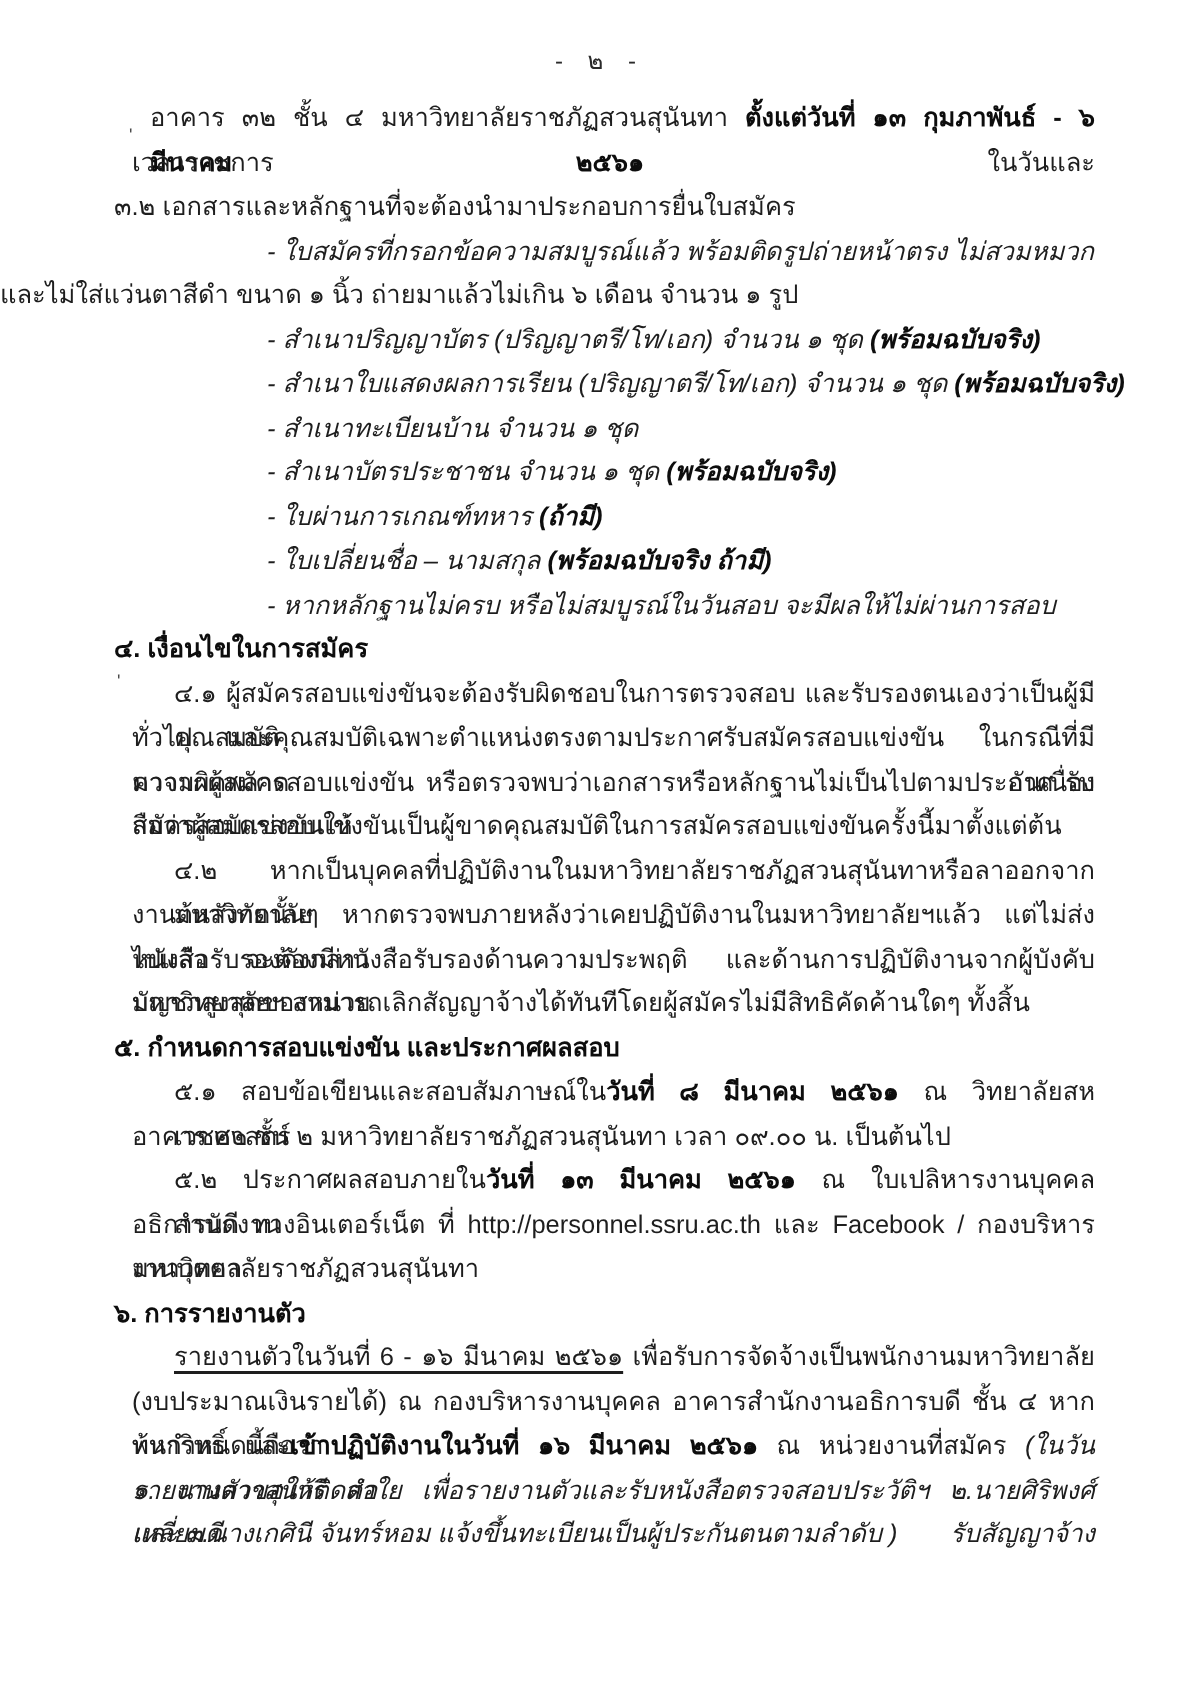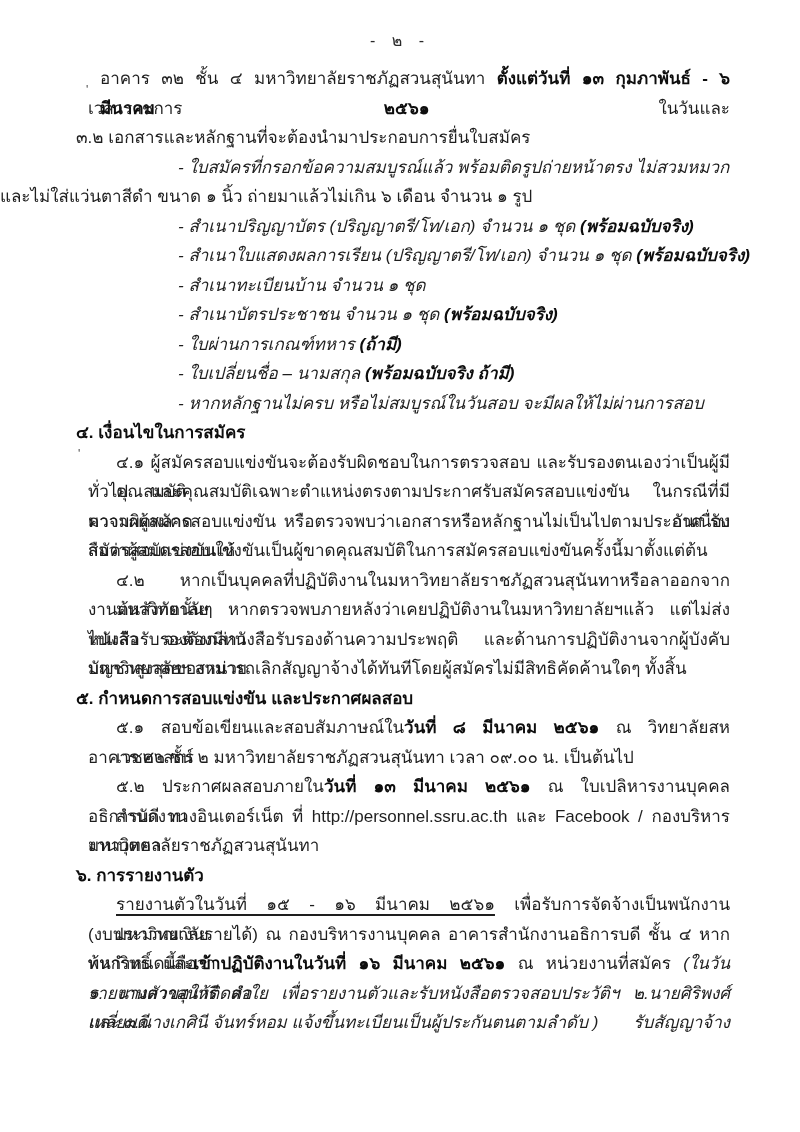--- a/index.html
+++ b/index.html
@@ -85,19 +85,19 @@
       <div class="ln ind-body just"><span class="seg">งานต้นสังกัดนั้นๆ หากตรวจพบภายหลังว่าเคยปฏิบัติงานในมหาวิทยาลัยฯแล้ว แต่ไม่ส่งหนังสือรับรองดังกล่าว</span></div>
       <div class="ln ind-body just"><span class="seg">ไปแล้ว จะต้องมีหนังสือรับรองด้านความประพฤติ และด้านการปฏิบัติงานจากผู้บังคับบัญชาสูงสุดของหน่วย</span></div>
       <div class="ln ind-body"><span class="seg">มหาวิทยาลัยฯ สามารถเลิกสัญญาจ้างได้ทันทีโดยผู้สมัครไม่มีสิทธิคัดค้านใดๆ ทั้งสิ้น</span></div>
       <div class="ln ind-head"><span class="seg b">๕. กำหนดการสอบแข่งขัน และประกาศผลสอบ</span></div>
       <div class="ln ind-para just"><span class="seg">๕.๑ สอบข้อเขียนและสอบสัมภาษณ์ใน</span><span class="seg b">วันที่ ๘ มีนาคม ๒๕๖๑</span><span class="seg"> ณ วิทยาลัยสหเวชศาสตร์</span></div>
       <div class="ln ind-body"><span class="seg">อาคาร ๒๒ ชั้น ๒ มหาวิทยาลัยราชภัฏสวนสุนันทา เวลา ๐๙.๐๐ น. เป็นต้นไป</span></div>
       <div class="ln ind-para just"><span class="seg">๕.๒ ประกาศผลสอบภายใน</span><span class="seg b">วันที่ ๑๓ มีนาคม ๒๕๖๑</span><span class="seg"> ณ ใบเปลิหารงานบุคคล สำนักงาน</span></div>
       <div class="ln ind-body just"><span class="seg">อธิการบดี ทางอินเตอร์เน็ต ที่ http://personnel.ssru.ac.th และ Facebook / กองบริหารงานบุคคล</span></div>
       <div class="ln ind-body"><span class="seg">มหาวิทยาลัยราชภัฏสวนสุนันทา</span></div>
       <div class="ln ind-head"><span class="seg b">๖. การรายงานตัว</span></div>
-      <div class="ln ind-para just"><span class="seg u">รายงานตัวในวันที่ ๑๕ - ๑๖ มีนาคม ๒๕๖๑</span><span class="seg"> เพื่อรับการจัดจ้างเป็นพนักงานมหาวิทยาลัย</span></div>
+      <div class="ln ind-para just"><span class="seg u">รายงานตัวในวันที่ 6 - ๑๖ มีนาคม ๒๕๖๑</span><span class="seg"> เพื่อรับการจัดจ้างเป็นพนักงานมหาวิทยาลัย</span></div>
       <div class="ln ind-body just"><span class="seg">(งบประมาณเงินรายได้) ณ กองบริหารงานบุคคล อาคารสำนักงานอธิการบดี ชั้น ๔ หากพ้นกำหนดนี้ถือว่า</span></div>
       <div class="ln ind-body just"><span class="seg">ทหาริทธิ์ และ</span><span class="seg b">เข้าปฏิบัติงานในวันที่ ๑๖ มีนาคม ๒๕๖๑</span><span class="seg"> ณ หน่วยงานที่สมัคร </span><span class="seg i">(ในวันรายงานตัวขอให้ติดต่อ</span></div>
       <div class="ln ind-body just"><span class="seg i">๑. นางสาวสุนารี สำใย เพื่อรายงานตัวและรับหนังสือตรวจสอบประวัติฯ ๒.นายศิริพงศ์ เหลี่ยมดี รับสัญญาจ้าง</span></div>
       <div class="ln ind-body"><span class="seg i">และ ๓.นางเกศินี จันทร์หอม แจ้งขึ้นทะเบียนเป็นผู้ประกันตนตามลำดับ )</span></div>
     </div>
 </div>
 
 </body></html>

